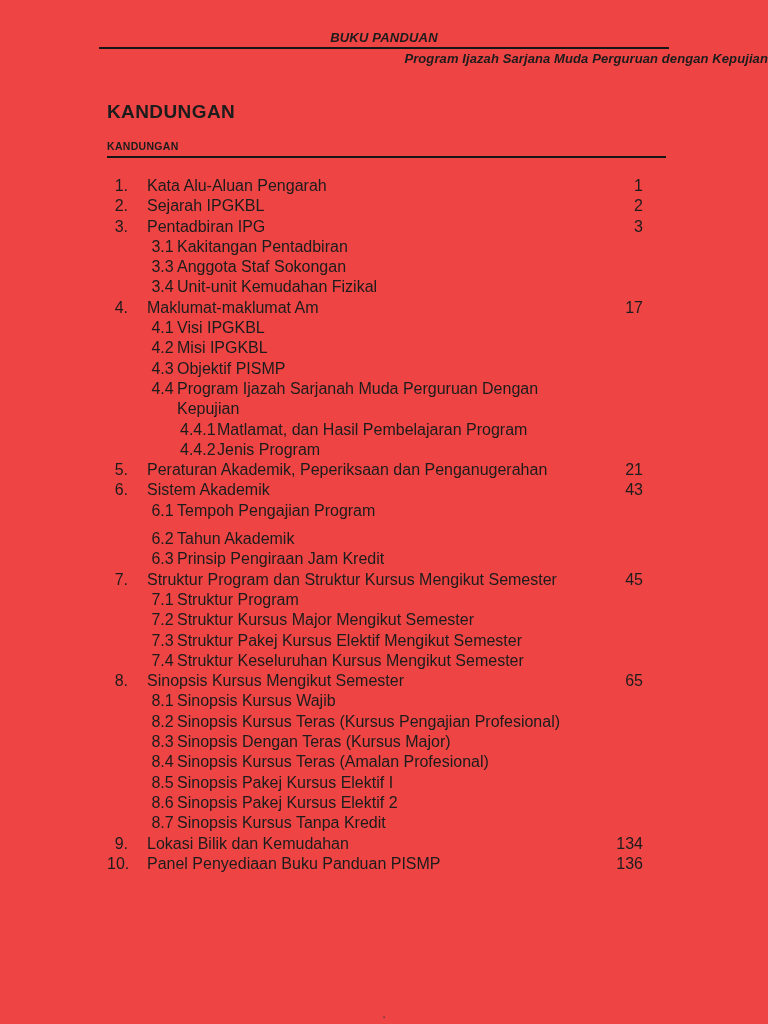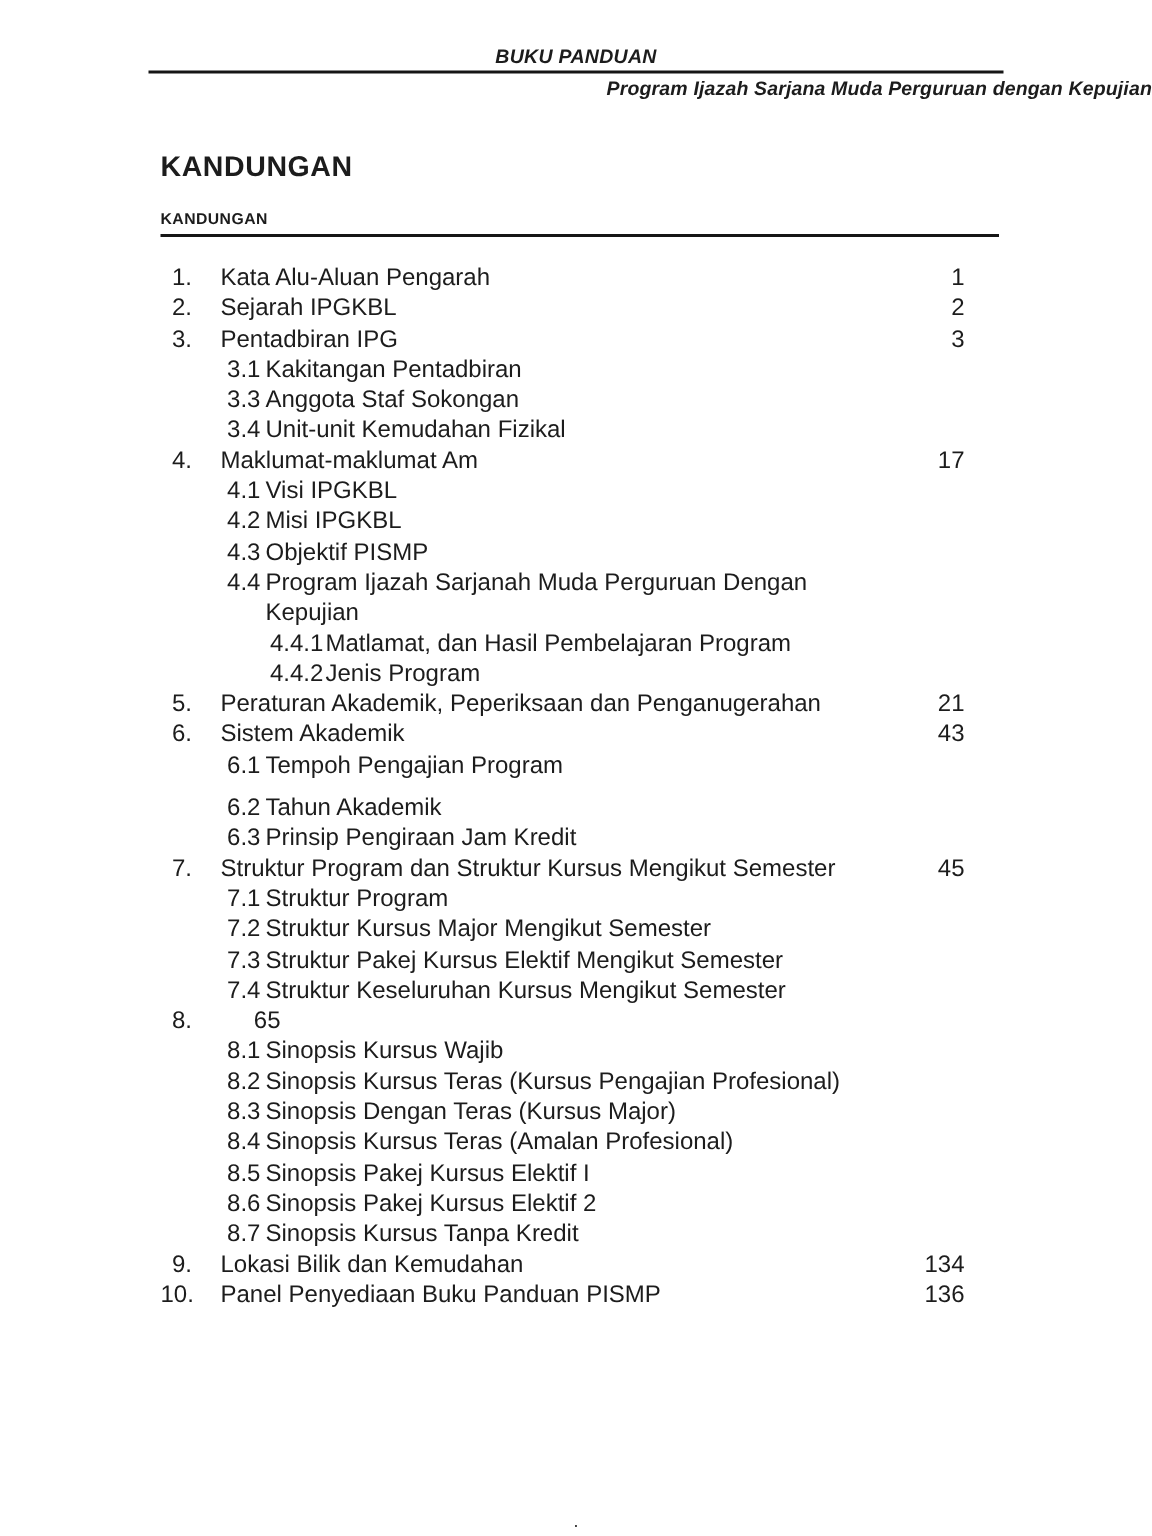--- a/index.html
+++ b/index.html
@@ -1,20 +1,20 @@
 <!DOCTYPE html>
 <html><head>
 <meta charset="utf-8">
 <style>
   html,body { margin:0; padding:0; background:#e9e9e9; }
   .page {
     position:relative;
     width:768px; height:1024px;
     margin:0 auto;
-    background:#ffffff;
+    background:#ef4444;
     font-family:"Liberation Sans", sans-serif;
     color:#1c1c1c;
     overflow:hidden;
   }
   
   .hdr-title {
     position:absolute; top:30px; left:0; width:768px;
     text-align:center;
     font-size:13px; font-weight:bold; font-style:italic;
     letter-spacing:0.2px;
@@ -189,20 +189,21 @@
     <span class="lbl">Struktur Pakej Kursus Elektif Mengikut Semester</span>
     <span class="pg"></span>
   </div>
       <div class="toc-row lvl1">
     <span class="num">7.4</span>
     <span class="lbl">Struktur Keseluruhan Kursus Mengikut Semester</span>
     <span class="pg"></span>
   </div>
       <div class="toc-row lvl0">
     <span class="num">8.</span>
+    <span class="lbl">Sinopsis Kursus Mengikut Semester</span>
     <span class="pg">65</span>
   </div>
       <div class="toc-row lvl1">
     <span class="num">8.1</span>
     <span class="lbl">Sinopsis Kursus Wajib</span>
     <span class="pg"></span>
   </div>
       <div class="toc-row lvl1">
     <span class="num">8.2</span>
     <span class="lbl">Sinopsis Kursus Teras (Kursus Pengajian Profesional)</span>

